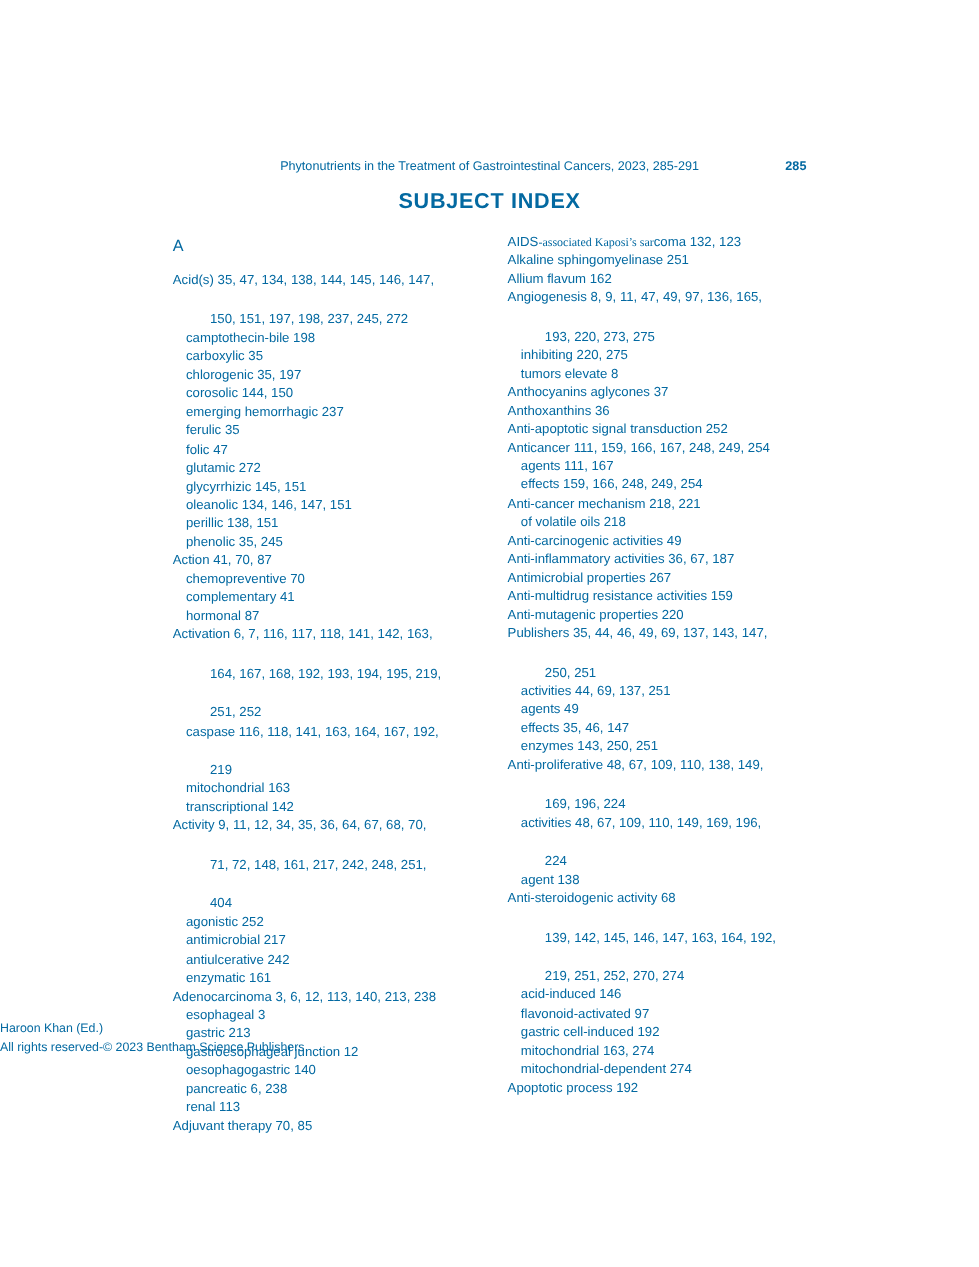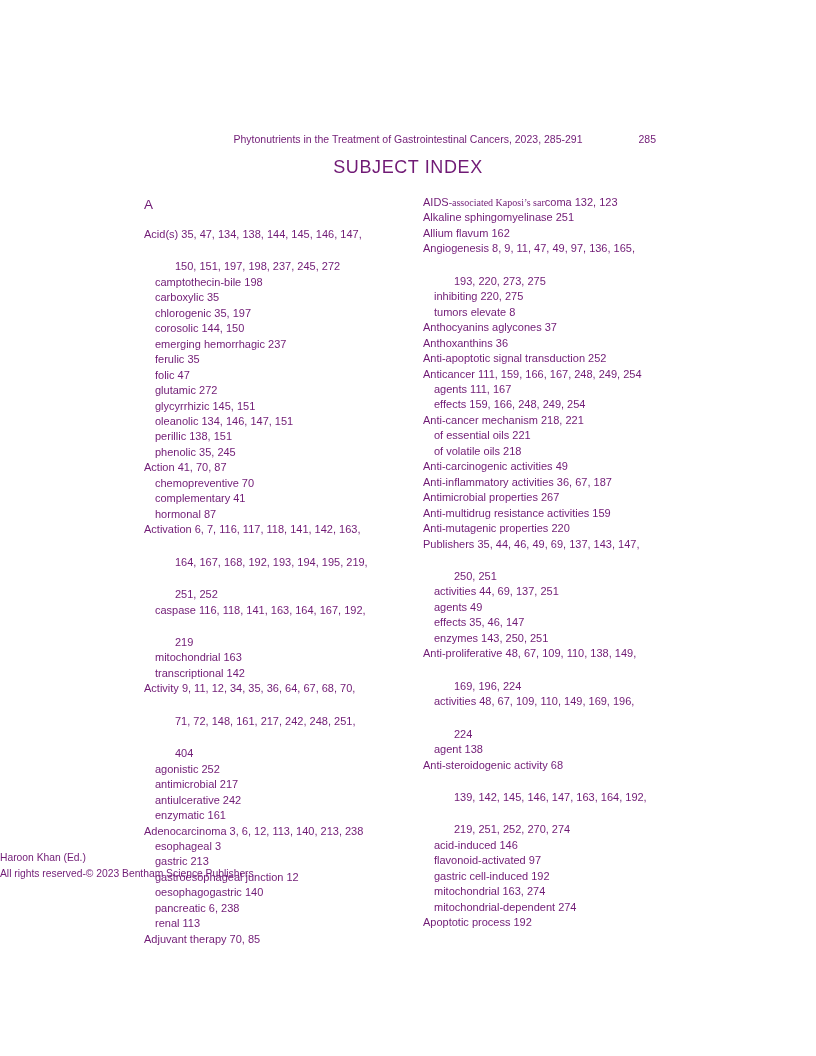--- a/index.html
+++ b/index.html
@@ -7,49 +7,50 @@
     padding: 0;
     background: #e8e8e8;
   }
   .page {
     position: relative;
     width: 816px;
     height: 1056px;
     margin: 0 auto;
     background: #ffffff;
     font-family: "Liberation Sans", sans-serif;
-    color: #701a75;
+    color: #0369a1;
     overflow: hidden;
   }
   .running-header {
     position: absolute;
     left: 144px;
     top: 132px;
     width: 528px;
     font-size: 10.5px;
     line-height: 14px;
   }
   .running-title {
     display: block;
     text-align: center;
   }
   .page-number {
     position: absolute;
-    right: 16px;
+    right: 0;
     top: 0;
+    font-weight: bold;
   }
   .doc-title {
     position: absolute;
     left: 0;
     top: 157px;
     width: 816px;
     margin: 0;
     text-align: center;
     font-size: 18px;
-    font-weight: normal;
+    font-weight: bold;
     letter-spacing: 0.6px;
   }
   .section-letter {
     position: absolute;
     left: 144px;
     top: 197px;
     font-size: 13.5px;
   }
   .col {
     position: absolute;
@@ -148,21 +149,20 @@
       <div class="idx-line indent-2">193, 220, 273, 275</div>
       <div class="idx-line indent-1">inhibiting 220, 275</div>
       <div class="idx-line indent-1">tumors elevate 8</div>
       <div class="idx-line indent-0">Anthocyanins aglycones 37</div>
       <div class="idx-line indent-0">Anthoxanthins 36</div>
       <div class="idx-line indent-0">Anti-apoptotic signal transduction 252</div>
       <div class="idx-line indent-0">Anticancer 111, 159, 166, 167, 248, 249, 254</div>
       <div class="idx-line indent-1">agents 111, 167</div>
       <div class="idx-line indent-1">effects 159, 166, 248, 249, 254</div>
       <div class="idx-line indent-0">Anti-cancer mechanism 218, 221</div>
-      <div class="idx-line indent-1">of essential oils 221</div>
       <div class="idx-line indent-1">of volatile oils 218</div>
       <div class="idx-line indent-0">Anti-carcinogenic activities 49</div>
       <div class="idx-line indent-0">Anti-inflammatory activities 36, 67, 187</div>
       <div class="idx-line indent-0">Antimicrobial properties 267</div>
       <div class="idx-line indent-0">Anti-multidrug resistance activities 159</div>
       <div class="idx-line indent-0">Anti-mutagenic properties 220</div>
       <div class="idx-line indent-0">Publishers 35, 44, 46, 49, 69, 137, 143, 147,</div>
       <div class="idx-line indent-2">250, 251</div>
       <div class="idx-line indent-1">activities 44, 69, 137, 251</div>
       <div class="idx-line indent-1">agents 49</div>

